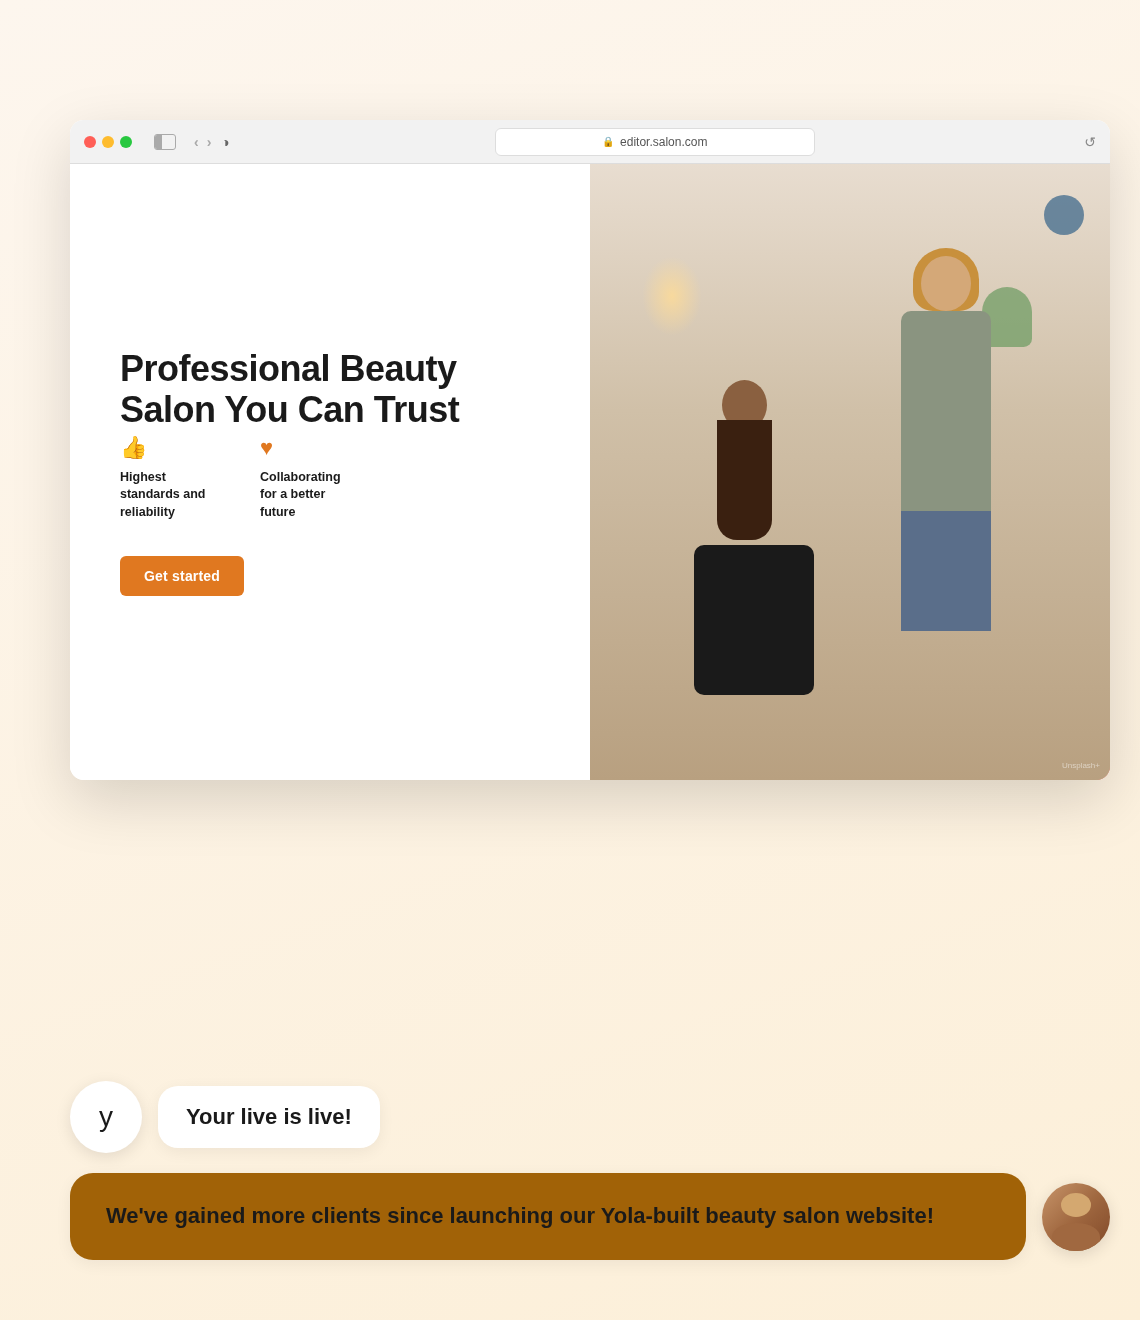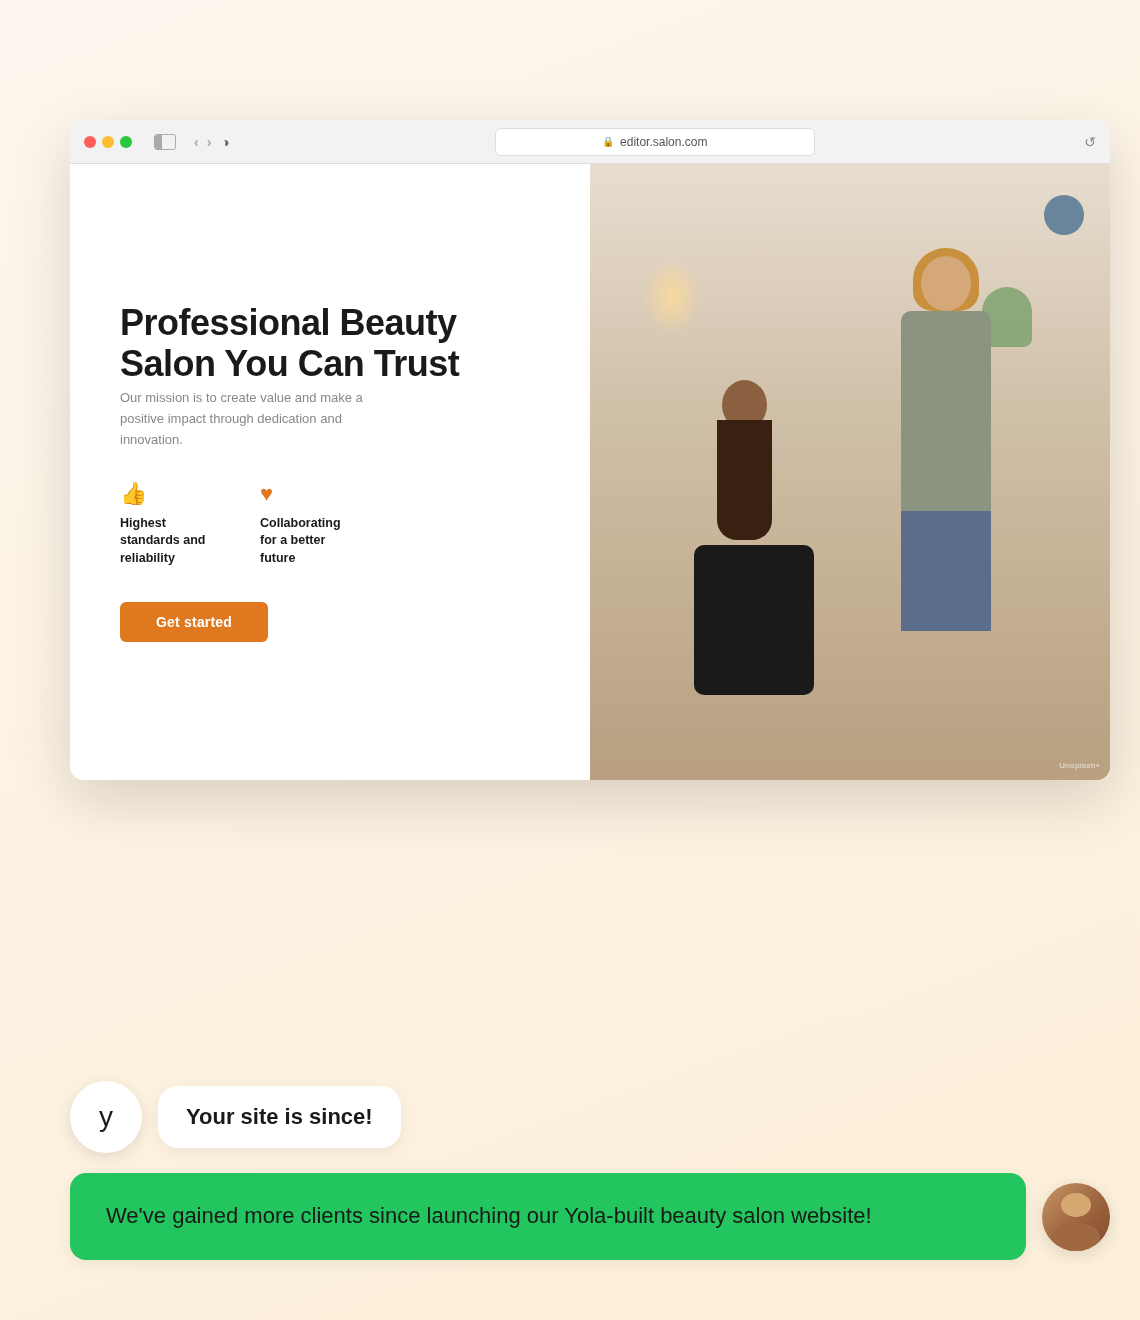--- a/index.html
+++ b/index.html
@@ -132,21 +132,20 @@
       display: flex;
       flex-direction: column;
       justify-content: center;
     }
 
     .website-right {
       flex: 0 0 50%;
       background: #ef4444;
       position: relative;
       overflow: hidden;
-      font-weight: bold;
     }
 
     
     .salon-image {
       width: 100%;
       height: 100%;
       background: linear-gradient(135deg, #d4c4b0 0%, #b8a898 30%, #9e8878 60%, #c8b090 100%);
       position: relative;
       overflow: hidden;
     }
@@ -315,21 +314,21 @@
       max-width: 100px;
     }
 
     
     .cta-button {
       display: inline-block;
       background: #e07820;
       color: white;
       font-size: 14px;
       font-weight: 600;
-      padding: 12px 36px;
+      padding: 12px 24px;
       border-radius: 6px;
       border: none;
       cursor: pointer;
       align-self: flex-start;
       letter-spacing: 0.2px;
     }
 
     
     .chat-section {
       position: absolute;
@@ -372,25 +371,25 @@
       box-shadow: 0 4px 16px rgba(0,0,0,0.06);
     }
 
     .chat-row-right {
       display: flex;
       align-items: center;
       gap: 16px;
     }
 
     .chat-bubble-right {
-      background: #22c55e;
-      border-radius: 16px;
+      background: #a16207;
+      border-radius: 23px;
       padding: 28px 36px;
       font-size: 22px;
-      font-weight: 400;
+      font-weight: 700;
       color: #1a1a1a;
       line-height: 1.4;
       box-shadow: 0 4px 16px rgba(0,0,0,0.06);
       flex: 1;
     }
 
     .user-avatar {
       width: 68px;
       height: 68px;
       border-radius: 50%;
@@ -459,21 +458,20 @@
       <span class="lock-icon">🔒</span>
       <span>editor.salon.com</span>
     </div>
     <span class="browser-reload">↺</span>
   </div>
 
   <div class="website-content">
 
     <div class="website-left">
       <h1 class="main-heading">Professional Beauty Salon You Can Trust</h1>
-      <p class="sub-text">Our mission is to create value and make a positive impact through dedication and innovation.</p>
 
       <div class="features-row">
         <div class="feature-item">
           <span class="feature-icon thumbsup">👍</span>
           <span class="feature-label">Highest standards and reliability</span>
         </div>
         <div class="feature-item">
           <span class="feature-icon heart">♥</span>
           <span class="feature-label">Collaborating for a better future</span>
         </div>
@@ -512,21 +510,21 @@
   </div>
 </div>
 
 <div class="chat-section">
 
   <div class="chat-row-left">
     <div class="yola-avatar">
       <span>y</span>
     </div>
     <div class="chat-bubble-left">
-      <span>Your site is since!</span>
+      <span>Your live is live!</span>
     </div>
   </div>
 
   <div class="chat-row-right">
     <div class="chat-bubble-right">
       <span>We've gained more clients since launching our Yola-built beauty salon website!</span>
     </div>
     <div class="user-avatar"></div>
   </div>
 </div>

